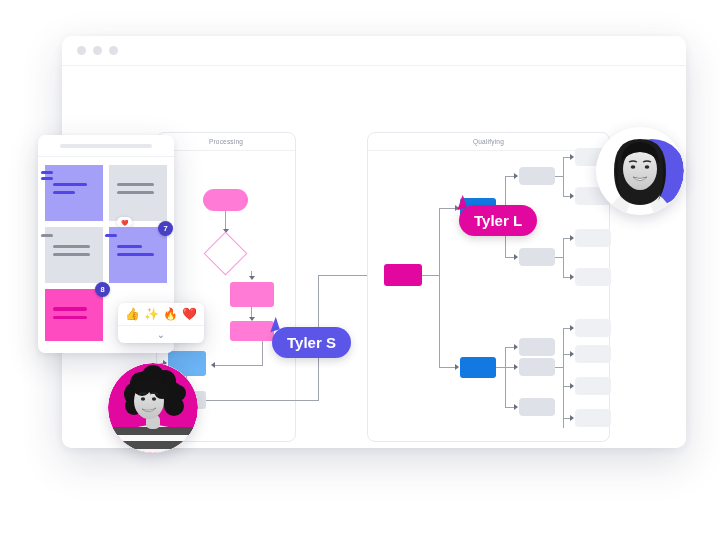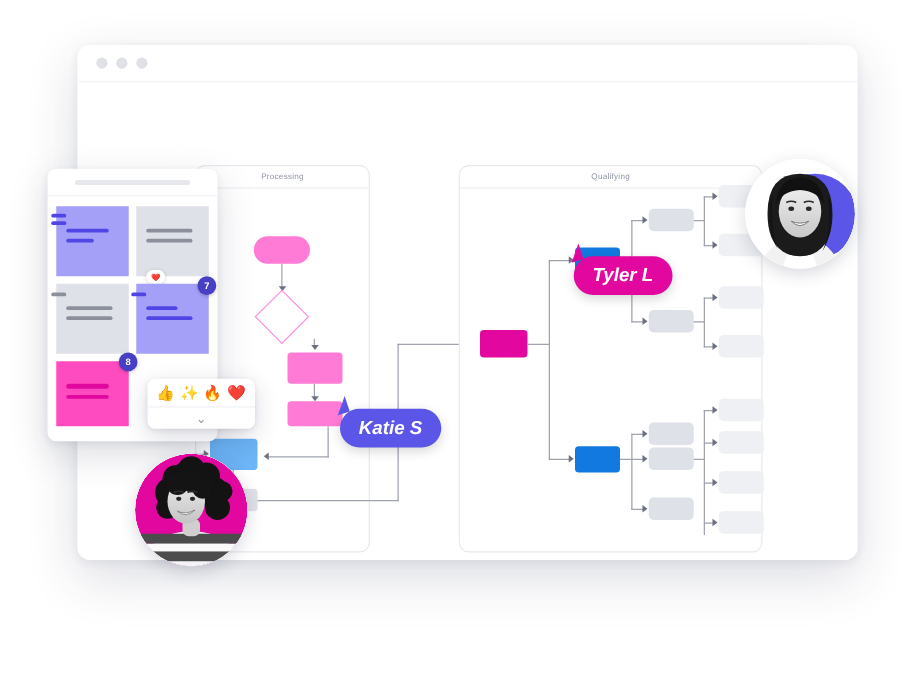--- a/index.html
+++ b/index.html
@@ -78,21 +78,20 @@
     position: absolute; width: 0; height: 0;
     border-left: 10px solid transparent;
     border-bottom: 13px solid currentColor;
     transform: rotate(-18deg);
   }
   .cursor .tag {
     position: absolute; border-radius: 16px;
     color: #fff; font-size: 15px; font-weight: 700;
     padding: 7px 15px; white-space: nowrap;
     box-shadow: 0 3px 9px rgba(0,0,0,.16);
-    font-style: italic;
   }
   #cursor-katie { left: 268px; top: 318px; color: #5b55e8; }
   #cursor-katie .tag { background: #5b55e8; left: 4px; top: 9px; }
   #cursor-katie .pointer { left: 0px; top: 0px; }
   #cursor-tyler { left: 455px; top: 196px; color: #e2079e; }
   #cursor-tyler .tag { background: #e2079e; left: 4px; top: 9px; }
   #cursor-tyler .pointer { left: 0px; top: 0px; }
 
   
   #cards-panel {
@@ -290,21 +289,21 @@
     </div>
   </div>
 
   <div class="cursor" id="cursor-tyler">
     <span class="pointer"></span>
     <span class="tag">Tyler L</span>
   </div>
 
   <div class="cursor" id="cursor-katie">
     <span class="pointer"></span>
-    <span class="tag">Katie S</span>
+    <span class="tag">Tyler S</span>
   </div>
 
   <div id="cards-panel">
     <div class="panel-head">
       <span class="bar"></span>
     </div>
     <div class="card-grid">
 
       <div class="card c-purple">
         <span class="tick lp" style="top:6px;"></span>

